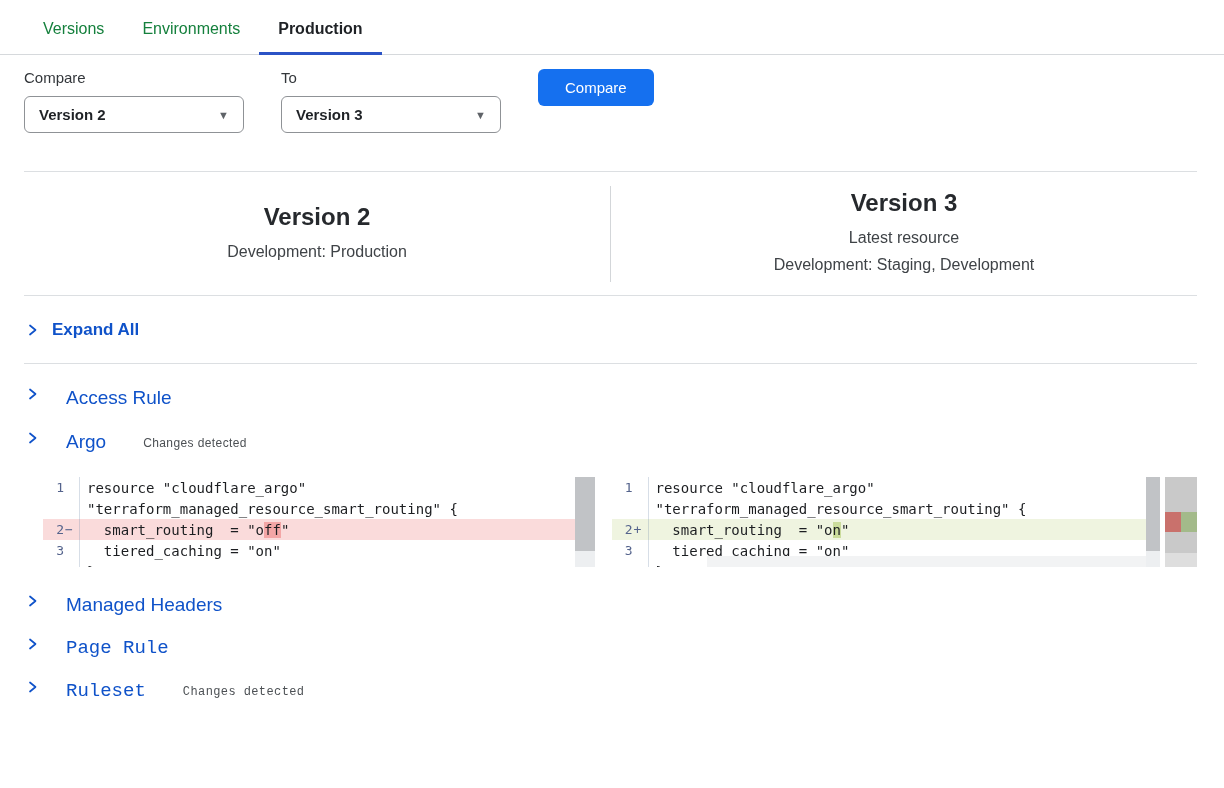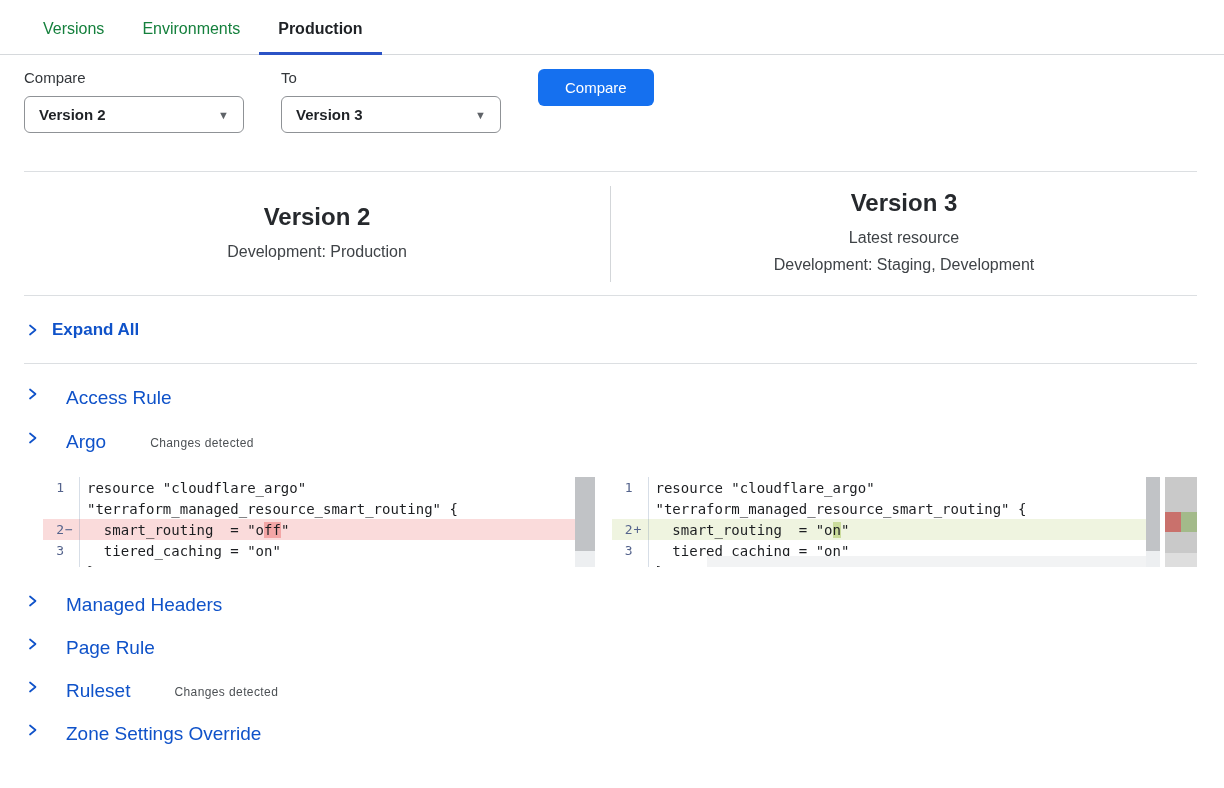--- a/index.html
+++ b/index.html
@@ -77,23 +77,23 @@
 
   
   .sections { margin:0 27px 0 24px; }
   .section-row {
     display:flex; align-items:flex-start; gap:27px; padding-left:2px;
     height:28px; cursor:pointer;
   }
   .mt-access { margin-top:23px; }
   .mt-argo { margin-top:16px; }
   .mt-after-diff { margin-top:27px; }
-  .mt-std { margin-top:15px; }
+  .mt-std { margin-top:15px;font-family:Liberation Mono, monospace; }
   .section-title { font-size:19px; color:var(--link-blue,#0f52c9); }
-  .badge-text { font-size:12px; color:#4c5054; letter-spacing:0.4px; margin-left:17px; padding-top:5px; }
+  .badge-text { font-size:12px; color:#4c5054; letter-spacing:0.4px; margin-left:10px; padding-top:5px; }
 
   
   .diff-row { display:flex; margin:18px 0 0 19px; }
   .pane { height:90px; overflow:hidden; position:relative; background:#fff; }
   .pane-left  { width:552px; }
   .pane-right { width:549px; margin-left:17px; }
   .code-line {
     display:flex; height:21px; align-items:center;
     font-family:"DejaVu Sans Mono", monospace; font-size:14px; color:#1c1e21;
   }
@@ -282,21 +282,15 @@
     </div>
 
     <div class="section-row mt-std">
       <svg class="chev" width="13" height="14" viewBox="0 0 13 14">
           <polyline points="4,2.5 9.5,7 4,11.5" fill="none" stroke="#0f52c9" stroke-width="1.7" stroke-linecap="round" stroke-linejoin="round"></polyline>
         </svg>
       <span class="section-title">Ruleset</span>
       <span class="badge-text">Changes detected</span>
     </div>
 
-    <div class="section-row mt-std">
-      <svg class="chev" width="13" height="14" viewBox="0 0 13 14">
-          <polyline points="4,2.5 9.5,7 4,11.5" fill="none" stroke="#0f52c9" stroke-width="1.7" stroke-linecap="round" stroke-linejoin="round"></polyline>
-        </svg>
-      <span class="section-title">Zone Settings Override</span>
-    </div>
 
   </div>
 </div>
 
 </body></html>

